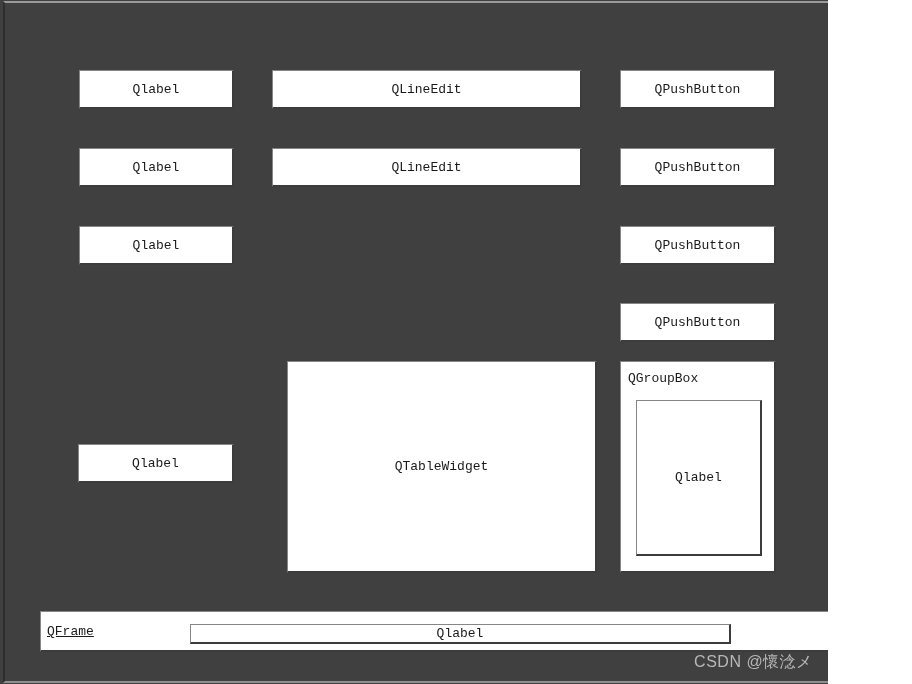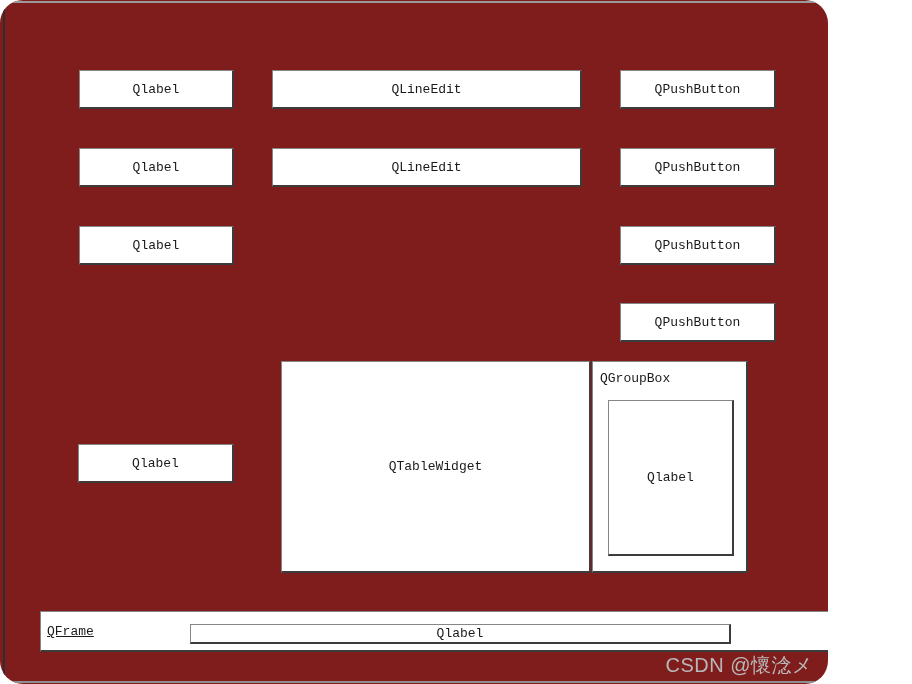--- a/index.html
+++ b/index.html
@@ -4,26 +4,25 @@
 <style>
   html, body {
     margin: 0;
     padding: 0;
     background: #ffffff;
   }
   .canvas {
     position: relative;
     width: 828px;
     height: 684px;
-    background: #7f1d1d;
+    background: #404040;
     overflow: hidden;
     font-family: "Liberation Mono", "DejaVu Sans Mono", monospace;
     font-size: 13px;
     color: #1a1a1a;
-    border-radius: 23px;
   }
   .outer-frame {
     position: absolute;
     left: 3px;
     top: 1px;
     width: 906px;
     height: 682px;
     box-sizing: border-box;
     border: 2px solid;
     border-color: #9a9a9a #2e2e2e #8e8e8e #2e2e2e;
@@ -49,23 +48,23 @@
   .l2 { left: 79px;  top: 148px; width: 155px; height: 39px; }
   .e2 { left: 272px; top: 148px; width: 310px; height: 39px; }
   .b2 { left: 620px; top: 148px; width: 156px; height: 39px; }
   
   .l3 { left: 79px;  top: 226px; width: 155px; height: 39px; }
   .c3 { left: 282px; top: 226px; width: 309px; height: 39px; }
   .b3 { left: 620px; top: 226px; width: 156px; height: 39px; }
   
   .b4 { left: 620px; top: 303px; width: 156px; height: 39px; }
   
-  .table { left: 281px; top: 361px; width: 310px; height: 212px; }
+  .table { left: 287px; top: 361px; width: 310px; height: 212px; }
   .group {
-    left: 592px; top: 361px; width: 156px; height: 212px;
+    left: 620px; top: 361px; width: 156px; height: 212px;
     display: block;
     font-family: Liberation Mono, monospace;
   }
   .group-title {
     position: absolute;
     left: 7px;
     top: 9px;
   }
   .group-label { left: 15px; top: 38px; width: 126px; height: 156px; }
   .l4 { left: 78px; top: 444px; width: 156px; height: 39px; }
@@ -79,21 +78,21 @@
     left: 6px;
     top: 12px;
     text-decoration: underline;
   }
   .qframe-label { left: 149px; top: 12px; width: 541px; height: 20px; }
   .watermark {
     position: absolute;
     right: 15px;
     top: 652px;
     font-family: "Liberation Sans", "DejaVu Sans", sans-serif;
-    font-size: 20px;
+    font-size: 16px;
     color: #b8b8b8;
     letter-spacing: 0.5px;
     white-space: nowrap;
     text-align: center;
   }
 </style>
 </head>
 <body>
 
 <div class="canvas">

